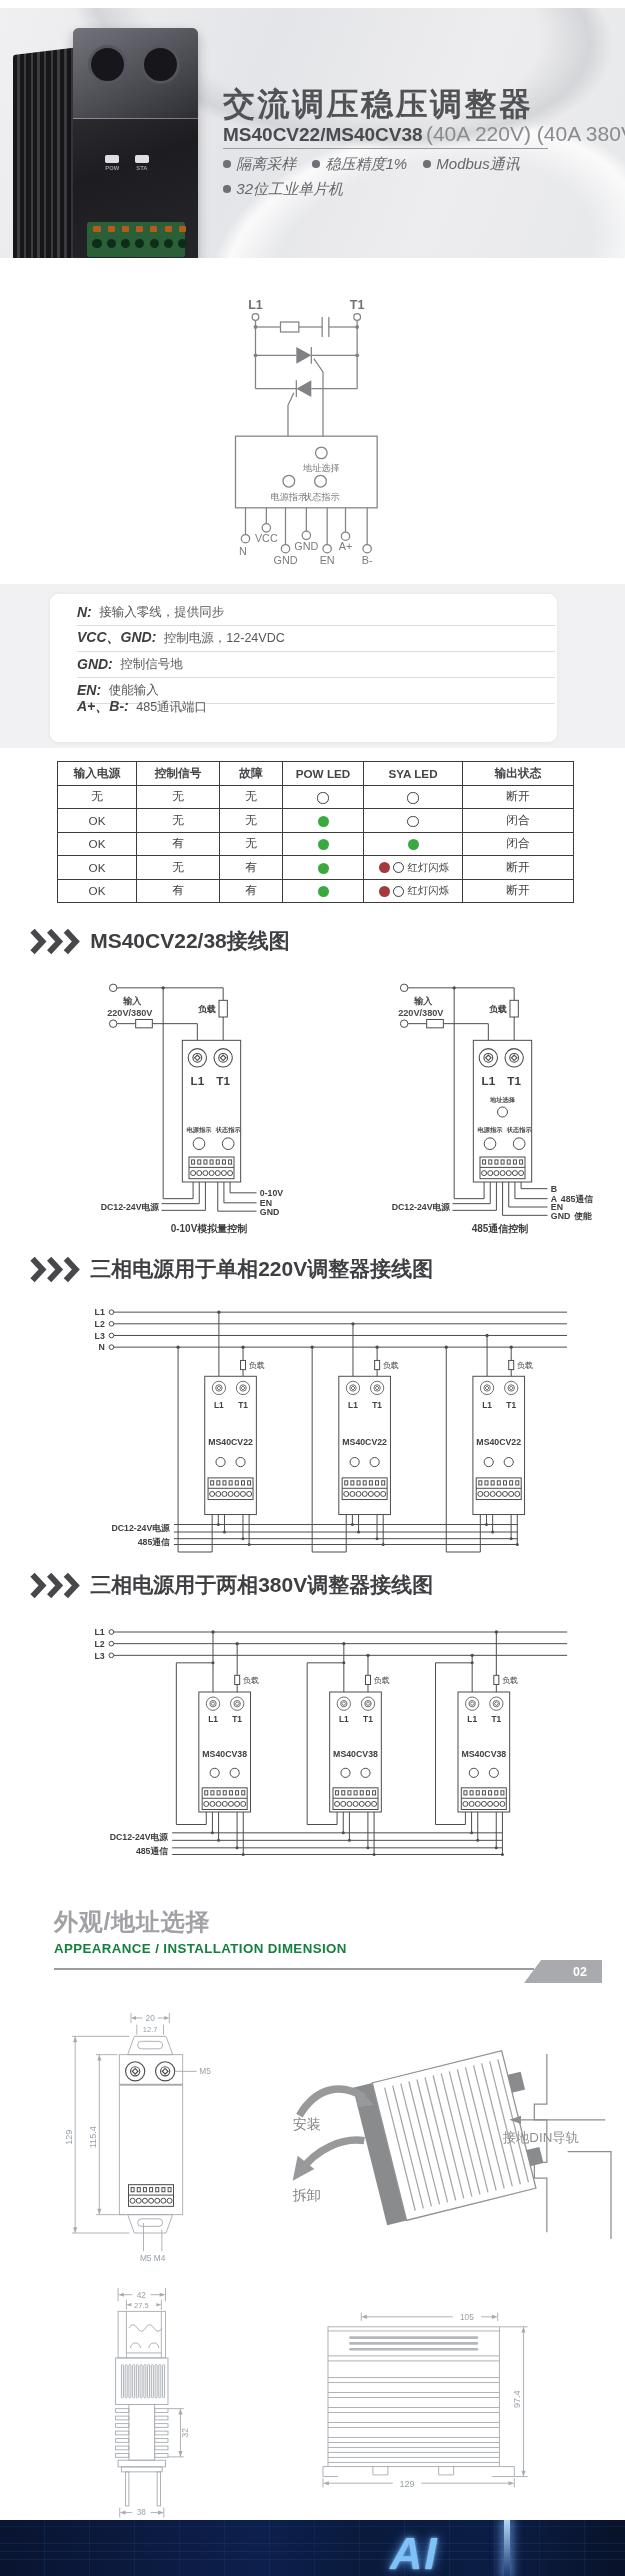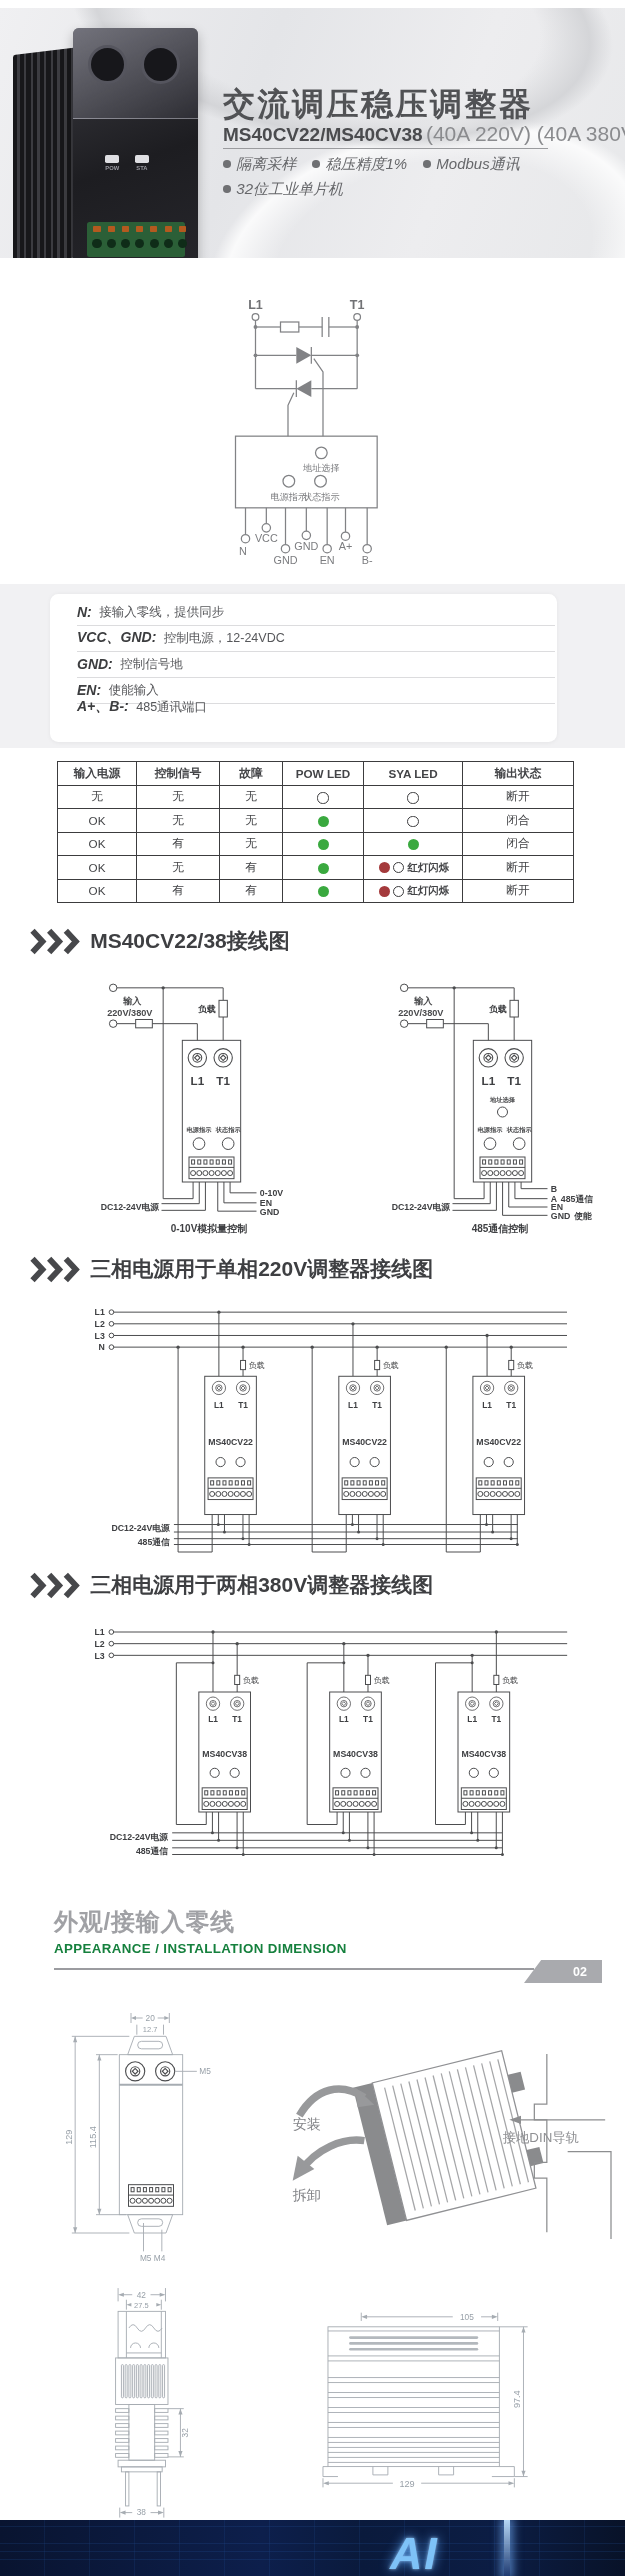--- a/index.html
+++ b/index.html
@@ -49,21 +49,21 @@
   .tdesc{font-size:12.5px;color:#56575a;white-space:nowrap;}
   
   table.status{position:absolute;left:57px;top:761px;border-collapse:collapse;table-layout:fixed;}
   table.status th,table.status td{border:1.3px solid #3c3c3e;font-size:11.7px;color:#434447;text-align:center;
        height:22.5px;padding:0;white-space:nowrap;}
   table.status th{font-weight:700;}
   .dot{display:inline-block;width:11px;height:11px;border-radius:50%;vertical-align:middle;margin:0 1.7px;}
   .dot.open{border:1.3px solid #3c3c3e;background:#fff;width:9.2px;height:9.2px;}
   .dot.g{background:#3aa93f;}
   .dot.r{background:#a43a3c;}
-  .blinktxt{font-size:10.4px;color:#434447;vertical-align:middle;margin-left:1.7px;font-weight:bold;}
+  .blinktxt{font-size:10.4px;color:#434447;vertical-align:middle;margin-left:1.7px;}
   
   .sec-h{position:absolute;display:flex;align-items:center;gap:9.2px;font-weight:700;font-size:21px;color:#3e3f42;white-space:nowrap;}
   .chev polyline{fill:none;stroke:#47484b;stroke-width:7;}
   
   .app-cn{position:absolute;left:54px;top:1906px;font-weight:700;font-size:24px;color:#a0a1a5;letter-spacing:0.8px;}
   .app-en{position:absolute;left:54px;top:1941px;font-weight:700;font-size:13.3px;color:#15803d;letter-spacing:0.4px;}
   .app-rule{position:absolute;left:54px;top:1968px;width:480px;height:2.1px;background:#9b9ca0;}
   .page-badge{position:absolute;left:524px;top:1960px;width:78px;height:23px;background:#a9aaae;
        clip-path:polygon(22% 0,100% 0,100% 100%,0 100%);color:#fff;font-weight:700;font-size:12.5px;
        display:flex;align-items:center;justify-content:flex-end;padding-right:0;box-sizing:border-box;}
@@ -552,21 +552,21 @@
   <use href="#modC" x="213" y="84"></use>
   <use href="#modC" x="370" y="84"></use>
   <use href="#modC" x="524" y="84"></use>
   <text class="bus" x="100" y="16">L1</text>
   <text class="bus" x="100" y="30">L2</text>
   <text class="bus" x="100" y="44">L3</text>
   <text class="t-lbl e" x="176" y="261">DC12-24V电源</text>
   <text class="t-lbl e" x="176" y="278">485通信</text>
 </svg>
 
-<div class="app-cn">外观/接输入零线</div>
+<div class="app-cn">外观/地址选择</div>
 <div class="app-en">APPEARANCE / INSTALLATION DIMENSION</div>
 <div class="app-rule"></div>
 <div class="page-badge">
     <span>02</span>
   </div>
 
 <svg class="abs" style="left:50px;top:2008px" width="242" height="275" viewBox="0 0 290 330">
   <g class="dimg">
     <line x1="97" y1="6" x2="97" y2="18"></line>
       <line x1="143" y1="6" x2="143" y2="18"></line>

